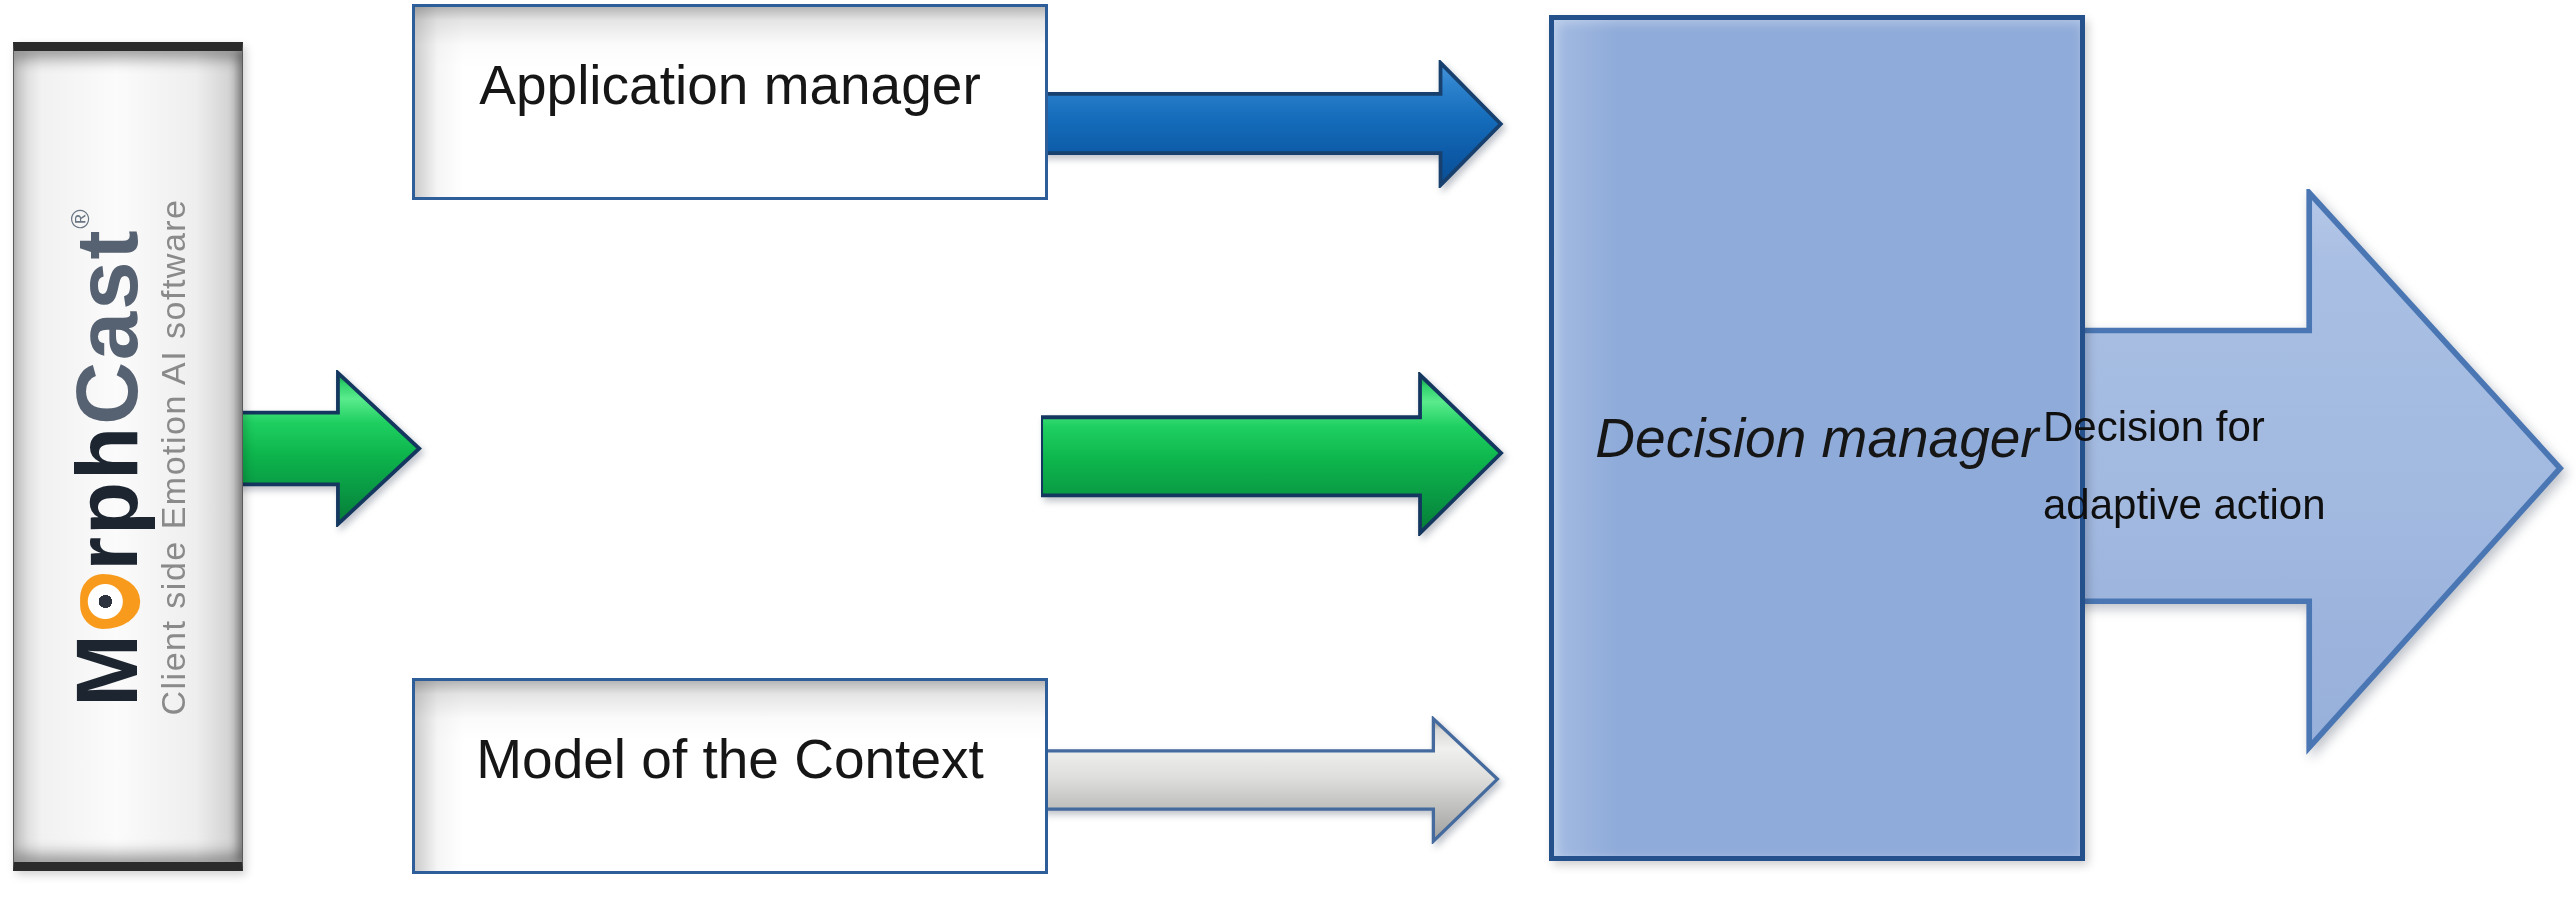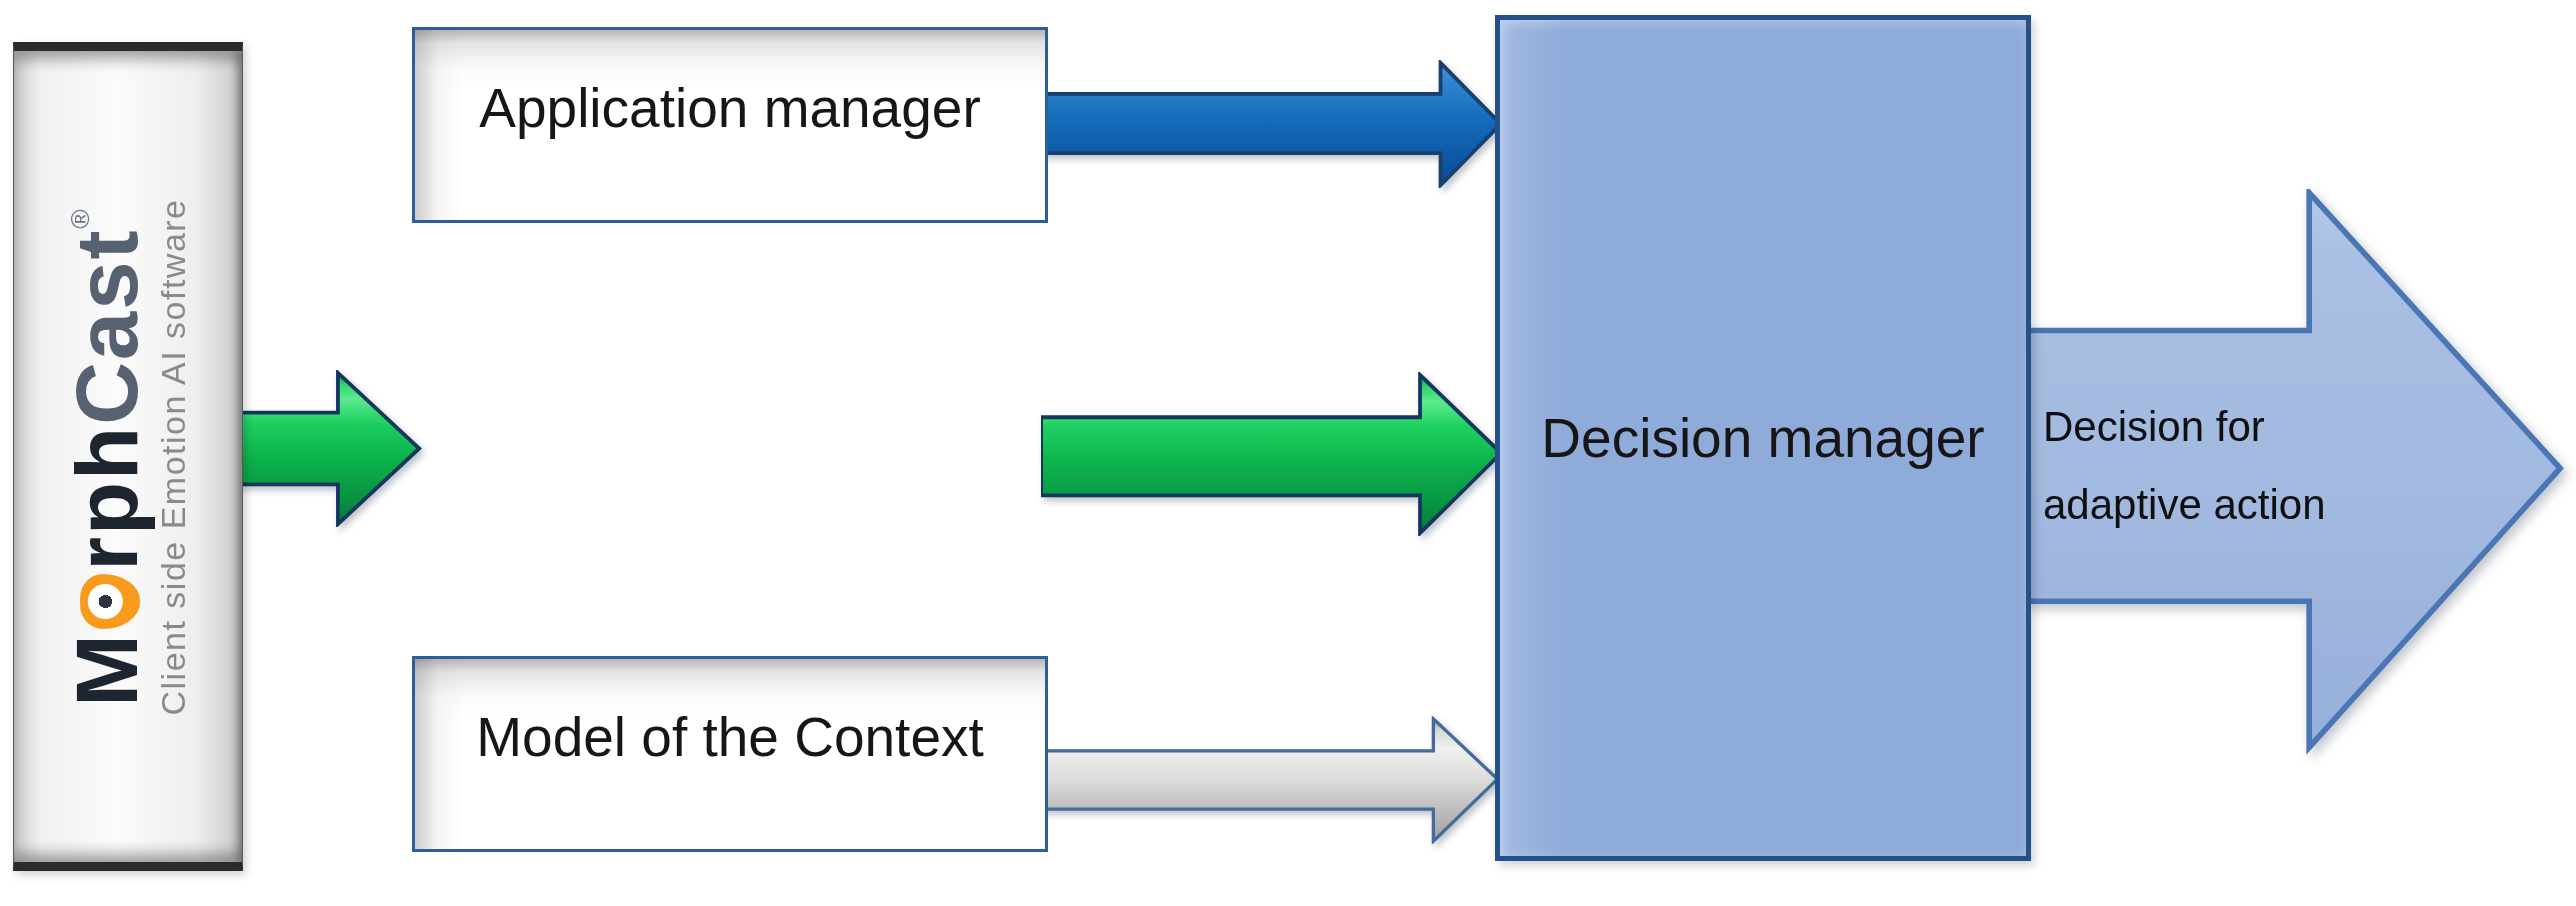--- a/index.html
+++ b/index.html
@@ -49,26 +49,27 @@
       linear-gradient(90deg, rgba(120,120,120,.38) 0px, rgba(190,190,190,.14) 22.7px, rgba(255,255,255,0) 49px),
       #ffffff;
     border:3.8px solid #2e5e99;
     display:flex; align-items:center; justify-content:center;
     padding-bottom:34px; z-index:2;
   }
   .box-label { font-size:55px; color:#161616; }
 
   
   .decision {
-    position:absolute; left:1495px; top:15px; width:536px; height:846px; box-sizing:border-box;
+    position:absolute; left:1549px; top:15px; width:536px; height:846px; box-sizing:border-box;
     background: linear-gradient(90deg,#a3bbe2 0%, #8fabd9 12%, #8fabd9 100%);
     border:5.7px solid #24508c;
     display:flex; align-items:center; justify-content:center;
     z-index:2;
     box-shadow: inset 2.8px 2.8px 11.3px rgba(255,255,255,.35), 3.8px 4.7px 9.4px rgba(0,0,0,.20);
+    font-style: italic;
   }
 
   
   .arrow { position:absolute; z-index:1; filter:drop-shadow(3.8px 4.7px 3.8px rgba(70,80,100,.35)); }
   .arrow-big { position:absolute; z-index:1; filter:drop-shadow(4.7px 5.7px 5.7px rgba(70,80,100,.35)); }
 
   .caption {
     position:absolute; left:2043px; top:332px; width:285px; height:268px;
     display:flex; align-items:center; justify-content:center; text-align:left;
     font-size:42px; line-height:1.85; color:#0f0f0f; z-index:3;
@@ -85,24 +86,24 @@
         <span>M</span>
           <span class="logo-o"></span>
           <span>rph</span>
           <span class="brand-cast">Cast</span>
           <span class="brand-reg">®</span>
       </div>
       <div class="tagline">Client side Emotion AI software</div>
     </div>
   </div>
 
-  <div class="wbox" style="top:27px;">
+  <div class="wbox" style="top:4px;">
     <span class="box-label">Application manager</span>
   </div>
-  <div class="wbox" style="top:656px;">
+  <div class="wbox" style="top:678px;">
     <span class="box-label">Model of the Context</span>
   </div>
 
   <div class="decision">
     <span class="box-label">Decision manager</span>
   </div>
 
   <svg class="arrow" style="left:234px; top:370px;" width="189" height="157" viewBox="0 0 200 166">
     <defs>
       <linearGradient id="gGreen1" x1="0" y1="0" x2="0" y2="1">

